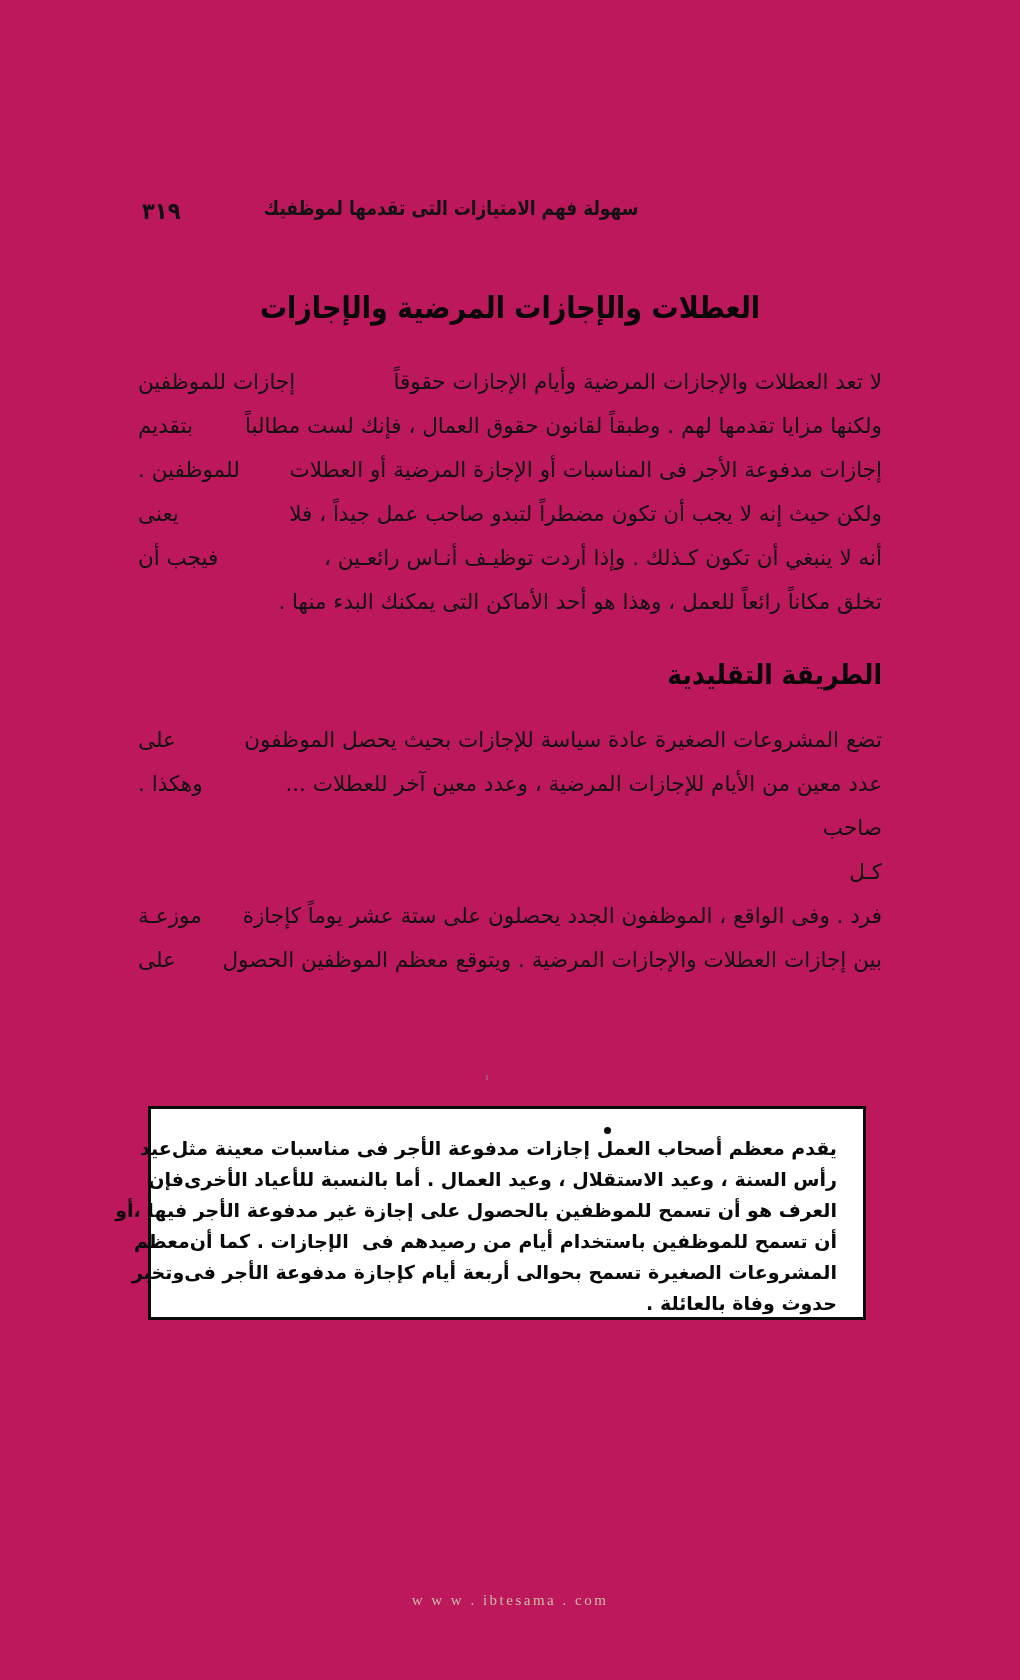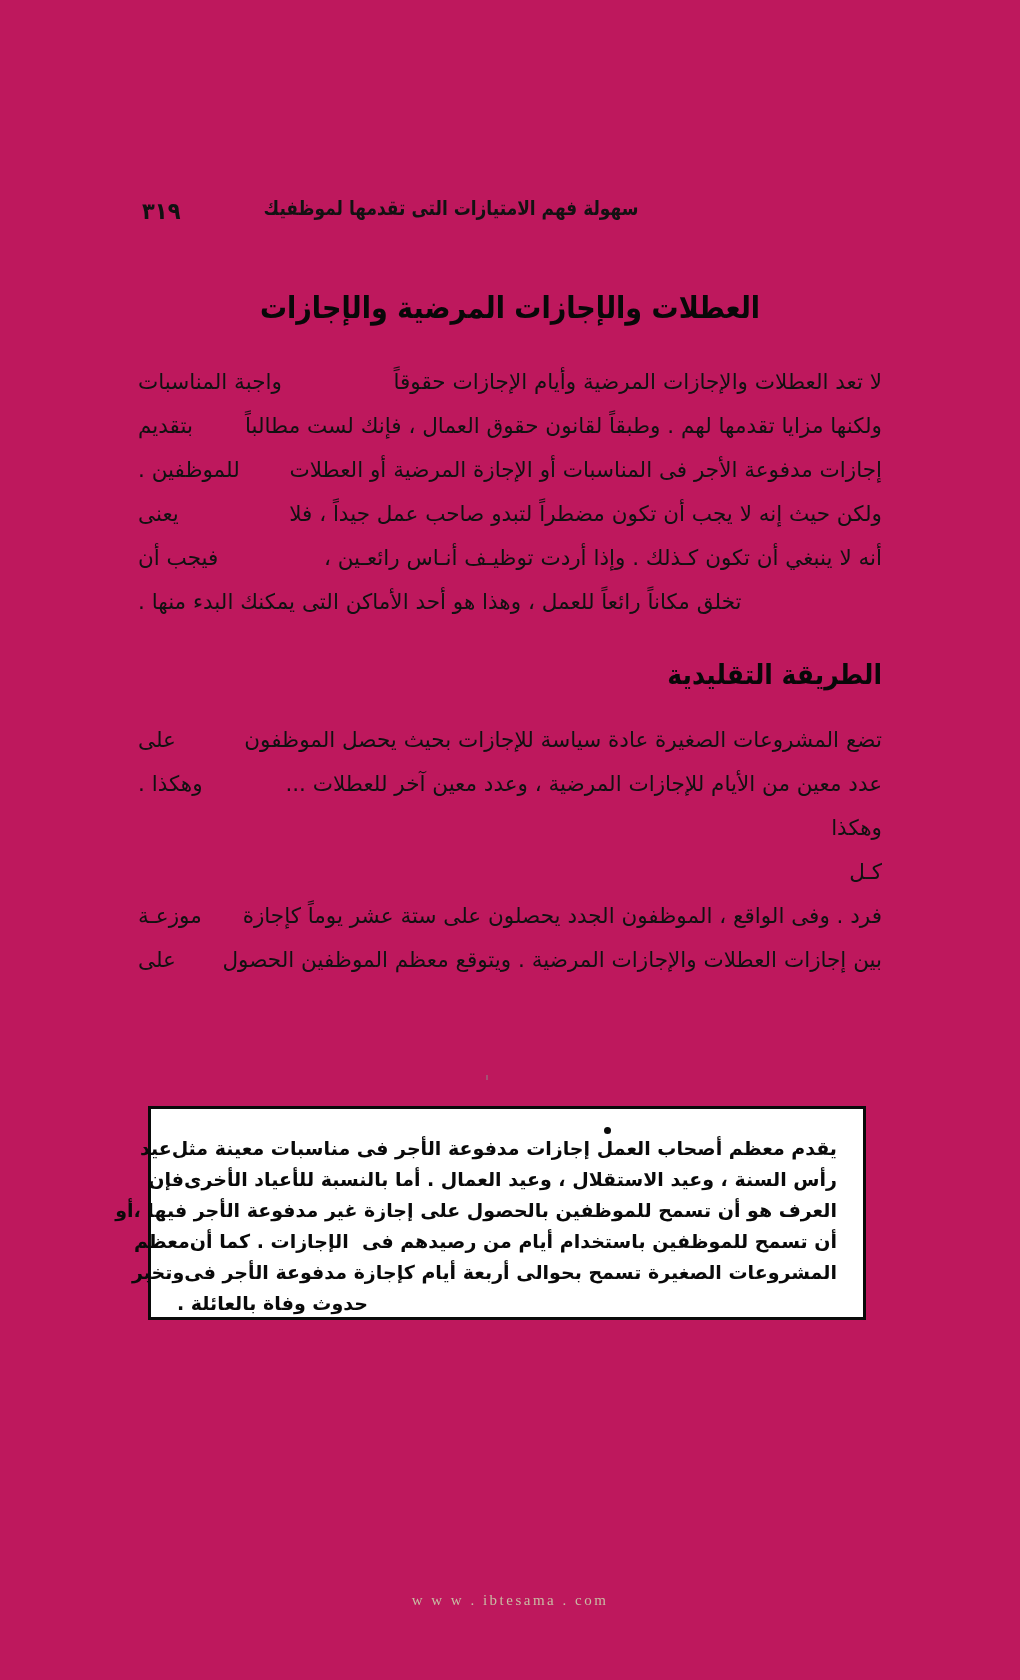--- a/index.html
+++ b/index.html
@@ -87,21 +87,21 @@
 
   
   .jline {
     display: flex;
     flex-direction: row;
     justify-content: space-between;
     direction: rtl;
     line-height: 44px;
   }
   .jline.ragged {
-    justify-content: flex-end;
+    justify-content: flex-start;
   }
   .jline > span {
     display: inline-block;
     white-space: pre;
   }
 
   #para1 { top: 360px; }
   #para2 { top: 718px; }
 
   
@@ -183,21 +183,21 @@
 
   <div class="header-row">
     <div class="header-title">سهولة فهم الامتيازات التى تقدمها لموظفيك</div>
   </div>
 
   <div class="doc-title">العطلات والإجازات المرضية والإجازات</div>
 
   <div class="body-block" id="para1">
     <div class="jline">
       <span>لا تعد العطلات والإجازات المرضية وأيام الإجازات حقوقاً</span>
-      <span>واجبة المناسبات</span>
+      <span>إجازات للموظفين</span>
     </div>
     <div class="jline">
       <span>ولكنها مزايا تقدمها لهم . وطبقاً لقانون حقوق العمال ، فإنك لست مطالباً</span>
       <span>بتقديم</span>
     </div>
     <div class="jline">
       <span>إجازات مدفوعة الأجر فى المناسبات أو الإجازة المرضية أو العطلات</span>
       <span>للموظفين .</span>
     </div>
     <div class="jline">
@@ -218,21 +218,21 @@
   <div class="body-block" id="para2">
     <div class="jline">
       <span>تضع المشروعات الصغيرة عادة سياسة للإجازات بحيث يحصل الموظفون</span>
       <span>على</span>
     </div>
     <div class="jline">
       <span>عدد معين من الأيام للإجازات المرضية ، وعدد معين آخر للعطلات ...</span>
       <span>وهكذا .</span>
     </div>
     <div class="jline">
-      <span>وهكذا</span>
+      <span>صاحب</span>
     </div>
     <div class="jline">
       <span>كـل</span>
     </div>
     <div class="jline">
       <span>فرد . وفى الواقع ، الموظفون الجدد يحصلون على ستة عشر يوماً كإجازة</span>
       <span>موزعـة</span>
     </div>
     <div class="jline">
       <span>بين إجازات العطلات والإجازات المرضية . ويتوقع معظم الموظفين الحصول</span>

